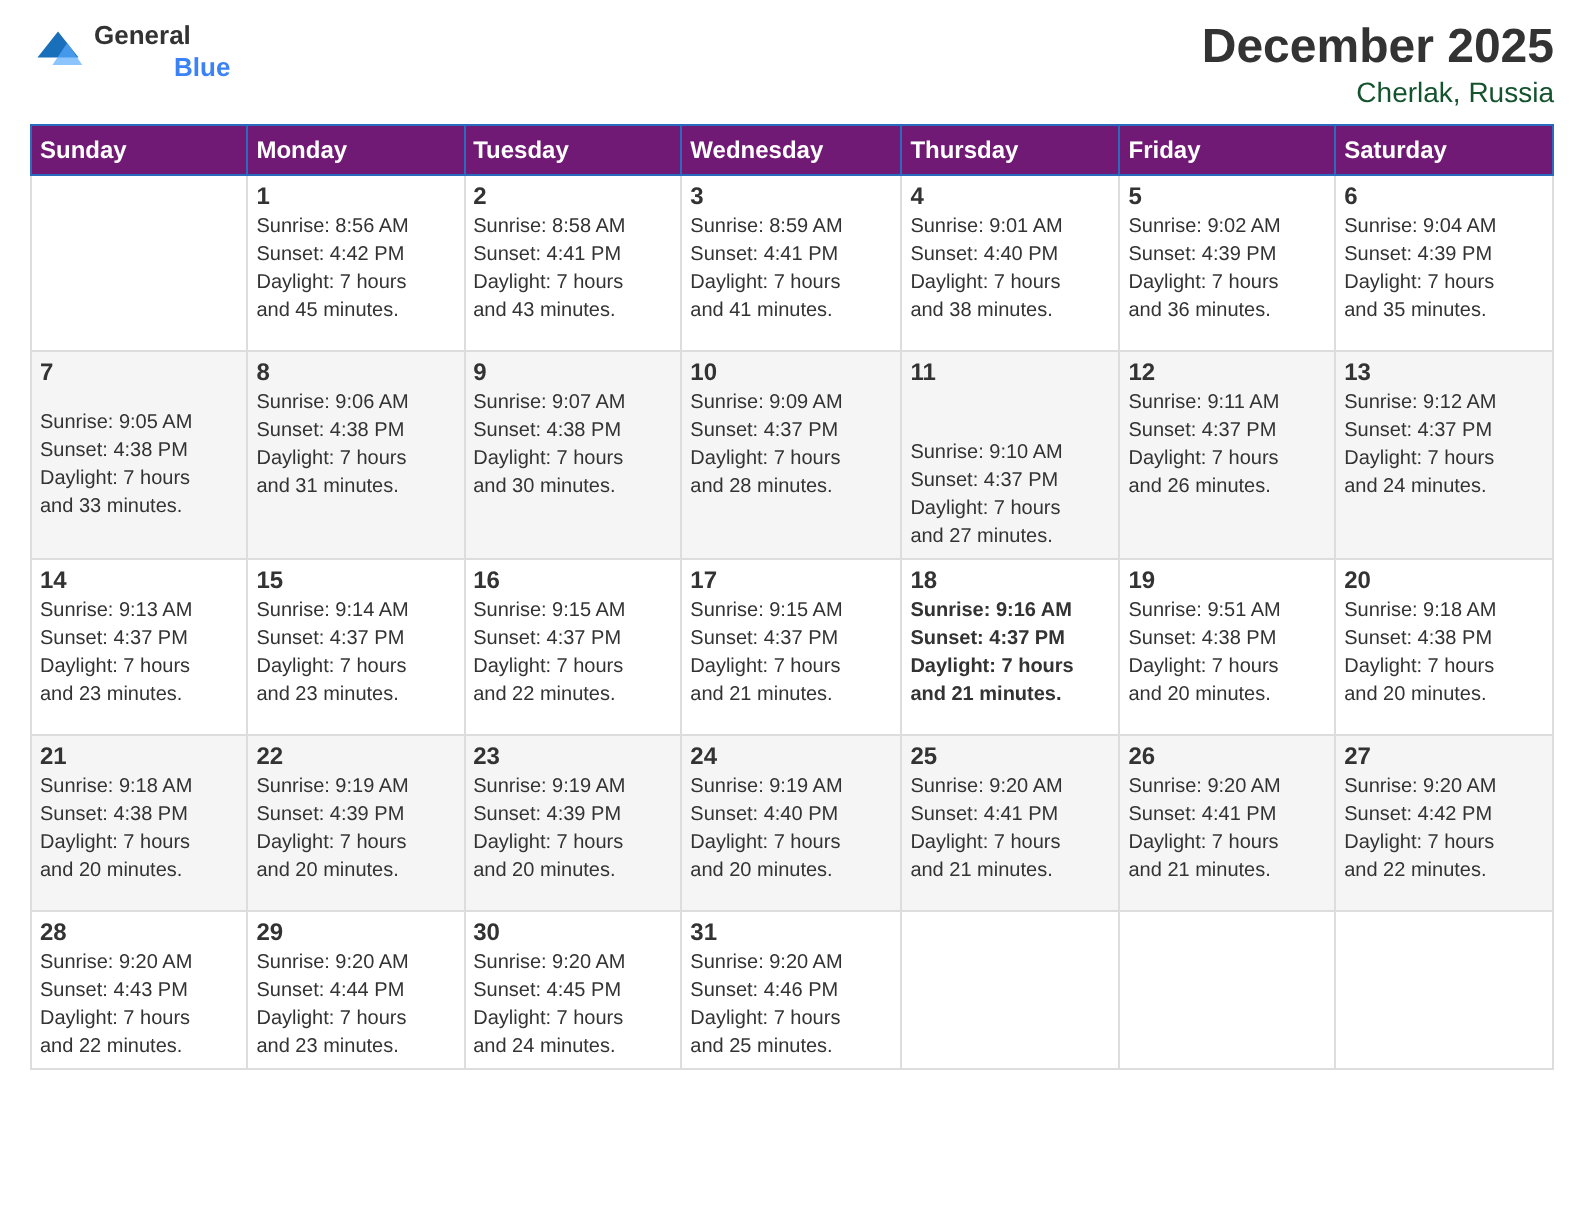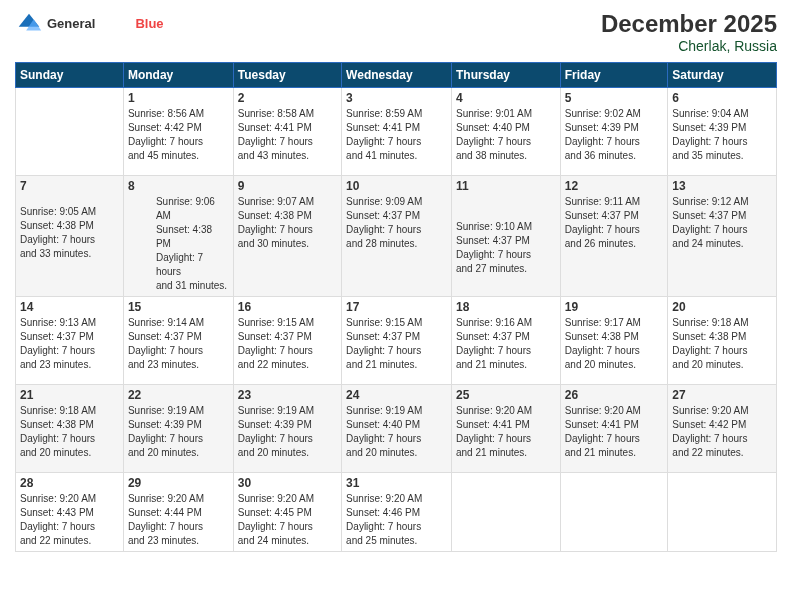--- a/index.html
+++ b/index.html
@@ -21,27 +21,27 @@
       align-items: flex-start;
       margin-bottom: 8px;
     }
     .logo {
       display: flex;
       align-items: center;
       gap: 4px;
     }
     .logo-text {
       display: flex;
-      flex-direction: row;
+      flex-direction: column;
       font-size: 13px;
       font-weight: bold;
       line-height: 1.2;
     }
     .logo-general { color: #333; }
-    .logo-blue { color: #ef4444; padding-left: 40px; }
+    .logo-blue { color: #3b82f6; padding-left: 40px; }
     .logo-icon {
       width: 28px;
       height: 28px;
     }
     .title-block {
       text-align: right;
     }
     .month-title {
       font-size: 24px;
       font-weight: bold;
@@ -50,21 +50,21 @@
     .location {
       font-size: 14px;
       color: #14532d;
     }
     .calendar {
       width: 100%;
       border-collapse: collapse;
       border: 1px solid #ccc;
     }
     .calendar th {
-      background: #0c4a6e;
+      background: #701a75;
       color: #fff;
       font-size: 12px;
       font-weight: bold;
       padding: 5px 4px;
       text-align: left;
       border: 1px solid #2a6abf;
     }
     .calendar td {
       vertical-align: top;
       border: 1px solid #ddd;
@@ -178,21 +178,21 @@
         <tr>
           <td>
             <div class="day-number">7</div>
             <div class="day-info" style="white-space: pre-line; margin-top: 12px;">Sunrise: 9:05 AM
 Sunset: 4:38 PM
 Daylight: 7 hours
 and 33 minutes.</div>
           </td>
           <td>
             <div class="day-number">8</div>
-            <div class="day-info" style="white-space: pre-line; margin-left: 28px;">Sunrise: 9:06 AM
+            <div class="day-info" style="white-space: pre-line;">Sunrise: 9:06 AM
 Sunset: 4:38 PM
 Daylight: 7 hours
 and 31 minutes.</div>
           </td>
           <td>
             <div class="day-number">9</div>
             <div class="day-info" style="white-space: pre-line;">Sunrise: 9:07 AM
 Sunset: 4:38 PM
 Daylight: 7 hours
 and 30 minutes.</div>
@@ -250,28 +250,28 @@
           </td>
           <td>
             <div class="day-number">17</div>
             <div class="day-info" style="white-space: pre-line;">Sunrise: 9:15 AM
 Sunset: 4:37 PM
 Daylight: 7 hours
 and 21 minutes.</div>
           </td>
           <td>
             <div class="day-number">18</div>
-            <div class="day-info" style="white-space: pre-line;">Sunrise: 9:16 AM
+            <div class="day-info" style="white-space: pre-line; font-weight: bold;">Sunrise: 9:16 AM
 Sunset: 4:37 PM
 Daylight: 7 hours
 and 21 minutes.</div>
           </td>
           <td>
             <div class="day-number">19</div>
-            <div class="day-info" style="white-space: pre-line;">Sunrise: 9:17 AM
+            <div class="day-info" style="white-space: pre-line;">Sunrise: 9:51 AM
 Sunset: 4:38 PM
 Daylight: 7 hours
 and 20 minutes.</div>
           </td>
           <td>
             <div class="day-number">20</div>
             <div class="day-info" style="white-space: pre-line;">Sunrise: 9:18 AM
 Sunset: 4:38 PM
 Daylight: 7 hours
 and 20 minutes.</div>

